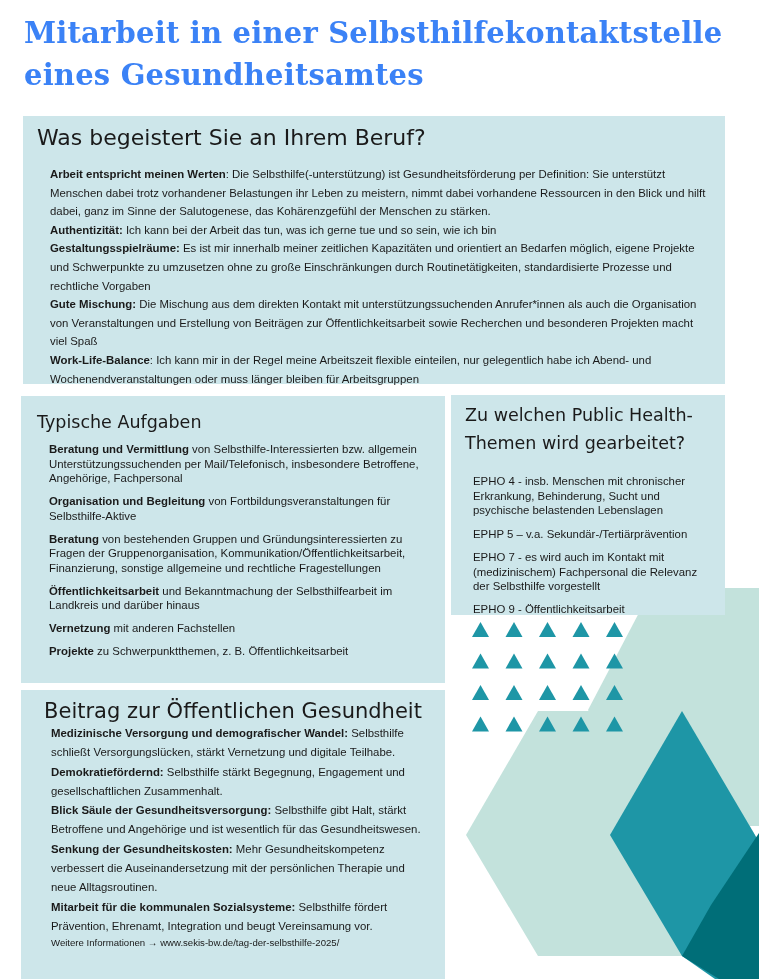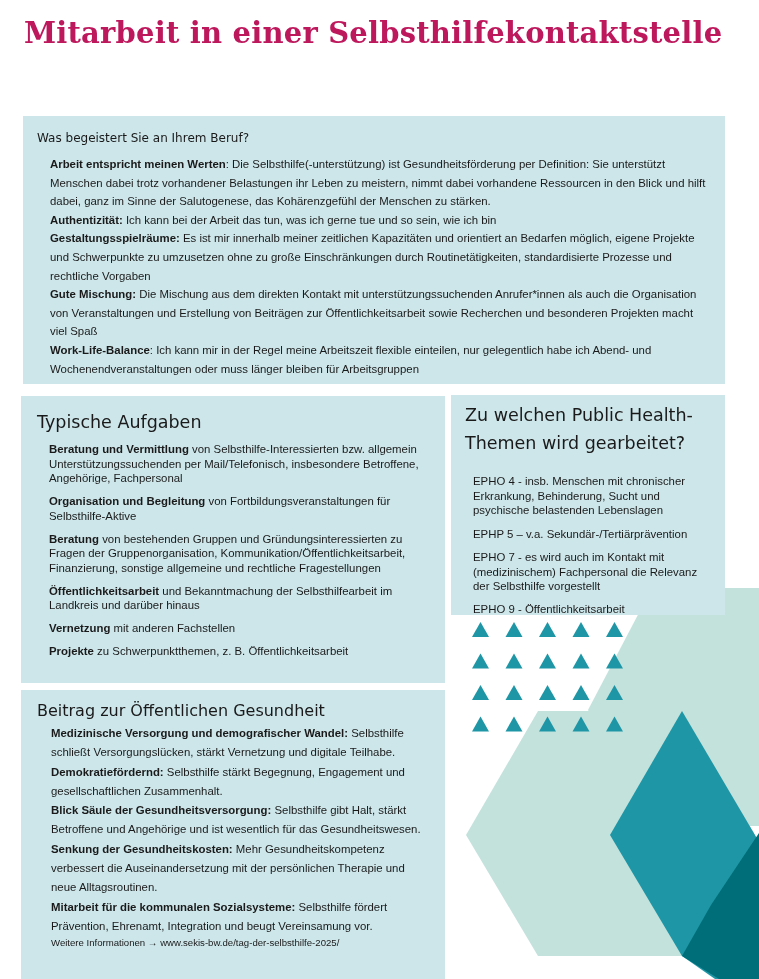--- a/index.html
+++ b/index.html
@@ -6,41 +6,41 @@
   body {
     width: 759px; height: 979px; overflow: hidden; position: relative;
     background: #ffffff;
     font-family: "Liberation Sans", "DejaVu Sans", sans-serif;
     color: #1a1a1a;
   }
   .title {
     position: absolute; left: 24px; top: 12px; margin: 0;
     font-family: "DejaVu Serif", "Liberation Serif", serif;
     font-weight: bold; font-size: 29px; line-height: 42px;
-    color: #be185d; letter-spacing: 0.2px;
+    color: #3b82f6; letter-spacing: 0.2px;
   }
   .title span { display: block; }
   .box {
     position: absolute; background: #cde6ea; box-sizing: border-box;
   }
   .box h2 {
     margin: 0; font-weight: normal; color: #1a1a1a;
     font-family: "DejaVu Sans", "Liberation Sans", sans-serif;
   }
   .b-beruf { left: 23px; top: 116px; width: 702px; height: 268px; padding: 10px 14px 0 14px; }
-  .b-beruf h2 { font-size: 12px; line-height: 24px; margin-bottom: 5px; }
+  .b-beruf h2 { font-size: 22px; line-height: 24px; margin-bottom: 15px; }
   .b-beruf .item { font-size: 11.4px; line-height: 18.6px; padding-left: 13px; }
   .b-aufgaben { left: 21px; top: 396px; width: 424px; height: 287px; padding: 14px 25px 0 16px; }
   .b-aufgaben h2 { font-size: 17.5px; line-height: 24px; margin-bottom: 8px; }
   .b-aufgaben .item { font-size: 11.4px; line-height: 14.5px; padding-left: 12px; margin-bottom: 8.5px; }
   .b-themen { left: 451px; top: 395px; width: 274px; height: 220px; padding: 6px 12px 0 14px; }
   .b-themen h2 { font-size: 17.5px; line-height: 28px; margin-bottom: 17px; }
   .b-themen .item { font-size: 11.4px; line-height: 14.7px; padding-left: 8px; margin-bottom: 8.5px; }
   .b-beitrag { left: 21px; top: 690px; width: 424px; height: 289px; padding: 9px 16px 0 16px; }
-  .b-beitrag h2 { font-size: 16px; line-height: 24px; margin-bottom: 1px; }
+  .b-beitrag h2 { font-size: 21px; line-height: 24px; margin-bottom: 1px; text-align: center; }
   .b-beitrag .item { font-size: 11.4px; line-height: 19.3px; padding-left: 14px; }
   .b-beitrag .more { font-size: 9.6px; line-height: 14px; padding-left: 14px; }
   .item b { font-weight: bold; text-align: center; }
   .deco { position: absolute; left: 0; top: 0; }
 </style>
 </head>
 <body>
 
 <svg class="deco" width="759" height="979">
   <polygon id="hex-right" points="759,588 652,588 588,710 652,826 759,826" fill="#c3e2dc"></polygon>
@@ -66,20 +66,21 @@
       <polygon points="472,731.5 480.5,716.5 489,731.5" fill="#1e96a6"></polygon>
       <polygon points="505.5,731.5 514,716.5 522.5,731.5" fill="#1e96a6"></polygon>
       <polygon points="539,731.5 547.5,716.5 556,731.5" fill="#1e96a6"></polygon>
       <polygon points="572.5,731.5 581,716.5 589.5,731.5" fill="#1e96a6"></polygon>
       <polygon points="606,731.5 614.5,716.5 623,731.5" fill="#1e96a6"></polygon>
     </g>
 </svg>
 
 <h1 class="title">
   <span>Mitarbeit in einer Selbsthilfekontaktstelle</span>
+  <span>eines Gesundheitsamtes</span>
 </h1>
 
 <section class="box b-beruf">
   <h2>Was begeistert Sie an Ihrem Beruf?</h2>
   <div class="item"><b>Arbeit entspricht meinen Werten</b><span>: Die Selbsthilfe(-unterstützung) ist Gesundheitsförderung per Definition: Sie unterstützt Menschen dabei trotz vorhandener Belastungen ihr Leben zu meistern,  nimmt dabei  vorhandene Ressourcen in den Blick und hilft dabei, ganz im Sinne der Salutogenese, das Kohärenzgefühl der Menschen zu stärken.</span></div>
   <div class="item"><b>Authentizität:</b><span> Ich kann bei der Arbeit das tun, was ich gerne tue und so sein, wie ich bin</span></div>
   <div class="item"><b>Gestaltungsspielräume:</b><span> Es ist mir innerhalb meiner zeitlichen Kapazitäten und orientiert an Bedarfen möglich, eigene Projekte und Schwerpunkte zu umzusetzen ohne zu große Einschränkungen durch Routinetätigkeiten, standardisierte Prozesse und rechtliche Vorgaben</span></div>
   <div class="item"><b>Gute Mischung:</b><span> Die Mischung aus dem direkten Kontakt mit unterstützungssuchenden Anrufer*innen als auch die Organisation von Veranstaltungen und Erstellung von Beiträgen zur Öffentlichkeitsarbeit sowie Recherchen und besonderen Projekten macht viel Spaß</span></div>
   <div class="item"><b>Work-Life-Balance</b><span>: Ich kann mir in der Regel meine Arbeitszeit flexible einteilen, nur gelegentlich habe ich Abend- und Wochenendveranstaltungen oder muss länger bleiben für Arbeitsgruppen</span></div>
 </section>

